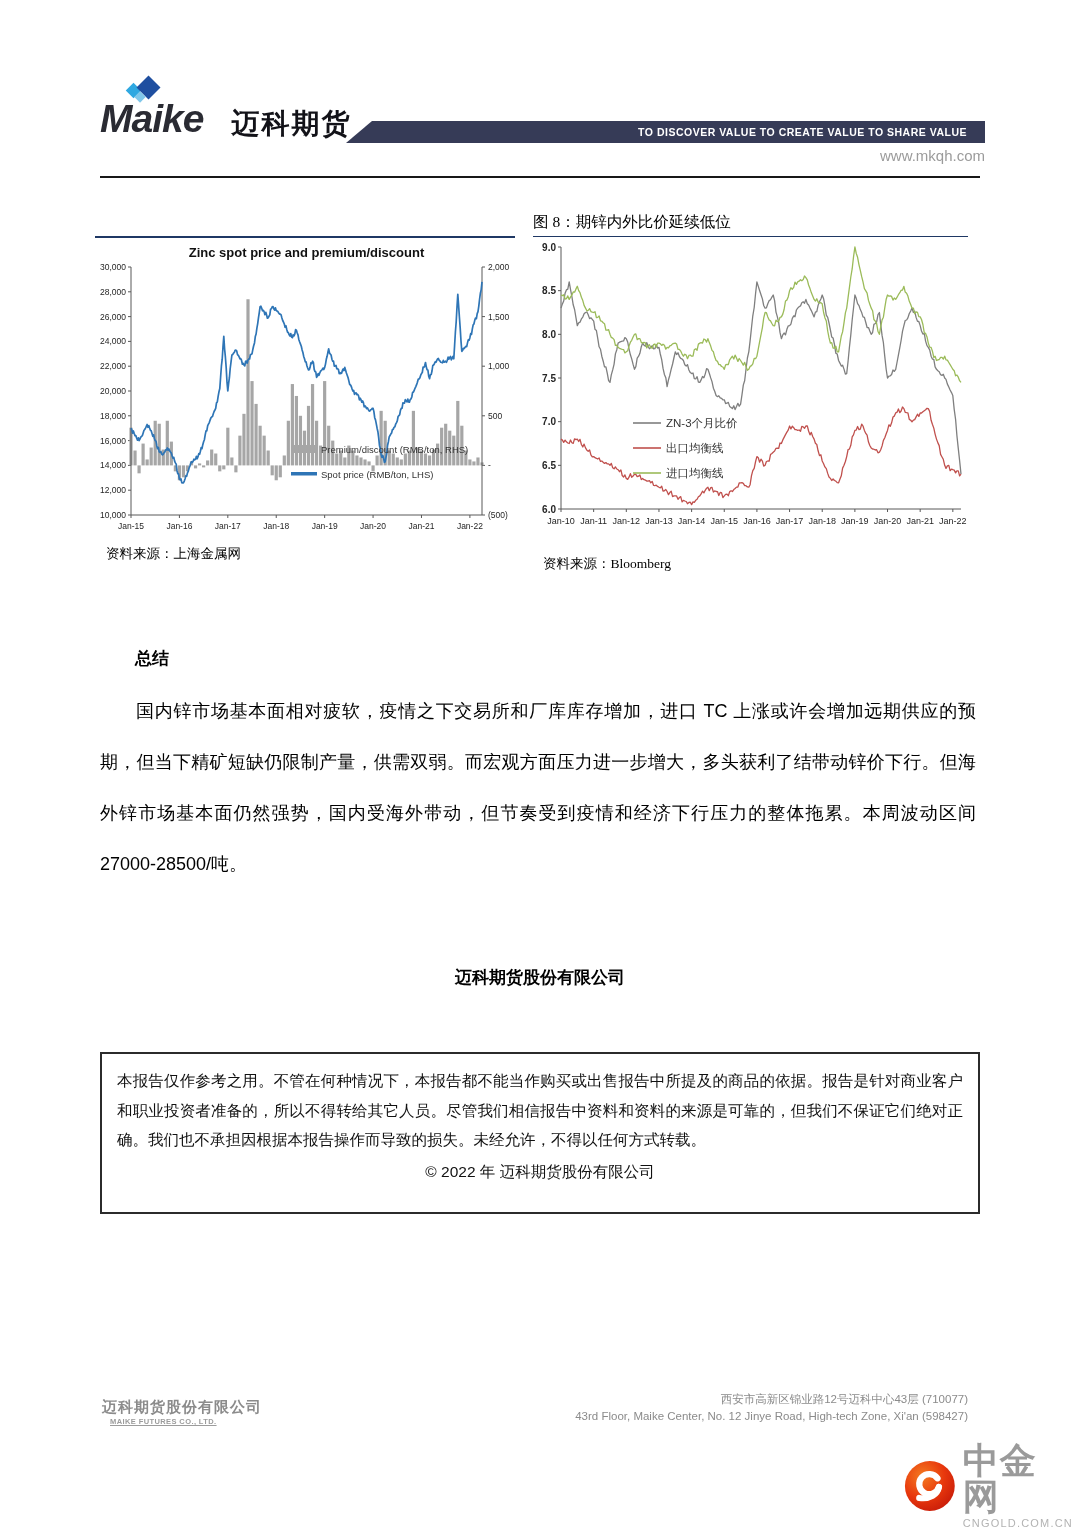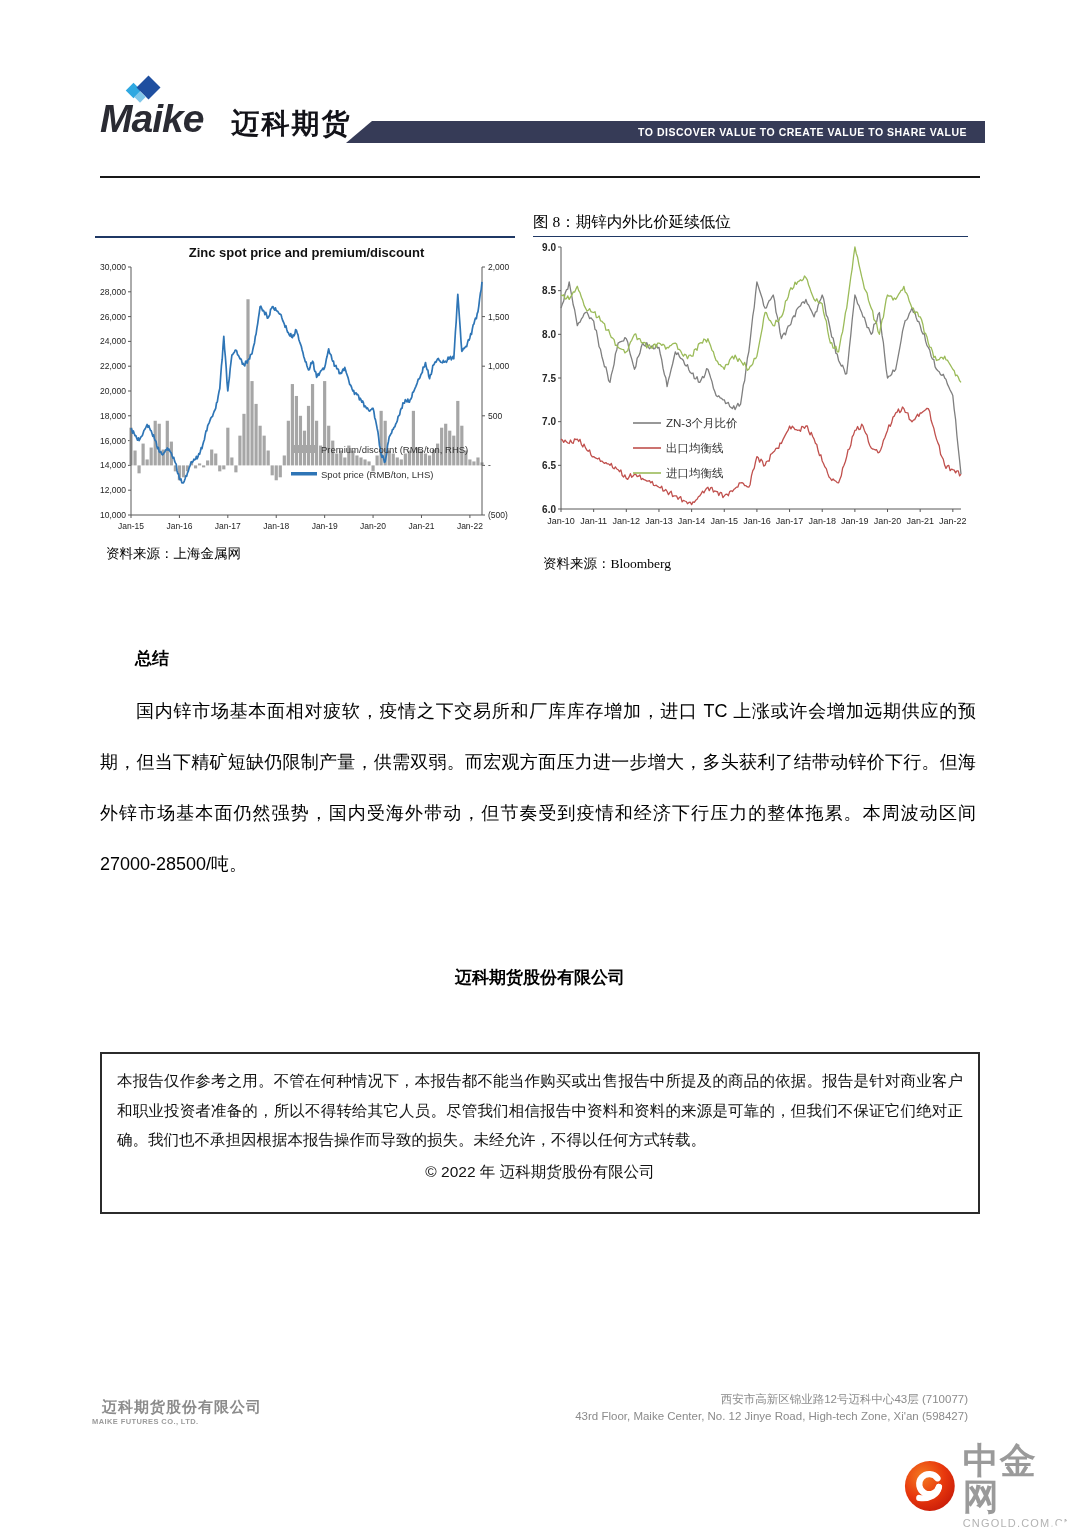--- a/index.html
+++ b/index.html
@@ -1,17 +1,17 @@
 <!DOCTYPE html>
 <html><head>
 <meta charset="utf-8">
 <style>
   html,body{margin:0;padding:0;background:#ffffff;}
   .page{position:relative;width:1080px;height:1527px;background:#fff;overflow:hidden;
-        font-family:"Liberation Sans",sans-serif;color:#1a1a1a;border-radius:32px;}
+        font-family:"Liberation Sans",sans-serif;color:#1a1a1a;}
   
   .logo{position:absolute;left:100px;top:99px;display:flex;align-items:flex-end;}
   .logo-word{font-size:39px;font-weight:800;font-style:italic;color:#2a2b33;letter-spacing:-1px;line-height:1;position:relative;}
   .logo-d1{position:absolute;left:28px;top:-14px;width:11px;height:11px;background:#2fa8e1;transform:rotate(45deg);}
   .logo-d2{position:absolute;left:40px;top:-20px;width:17px;height:17px;background:#1f4fa0;transform:rotate(45deg);}
   .logo-d3{position:absolute;left:36px;top:-6px;width:8px;height:8px;background:#7fc7ea;transform:rotate(45deg);}
   .logo-cn{font-size:28px;font-weight:700;color:#121218;margin-left:28px;letter-spacing:2px;line-height:1;
            font-family:"Liberation Sans",sans-serif;}
   .banner{position:absolute;left:346px;top:121px;width:639px;height:22px;background:#363b57;
           clip-path:polygon(26px 0,100% 0,100% 100%,0 100%);display:flex;align-items:center;justify-content:flex-end;}
@@ -37,21 +37,21 @@
   .summary-p{position:absolute;left:100px;top:686px;width:876px;font-size:18px;line-height:51px;
              text-align:justify;text-indent:36px;color:#000;}
   .company-center{position:absolute;left:0;top:966px;width:1080px;text-align:center;
                   font-size:17px;font-weight:700;color:#000;}
   
   .disclaimer{position:absolute;left:100px;top:1052px;width:846px;border:2px solid #2b2b2b;
               padding:12px 15px 26px 15px;font-size:15.5px;line-height:29.5px;color:#111;text-align:justify;}
   .disc-copy{text-align:center;margin-top:2px;}
   
   .f-co-cn{position:absolute;left:102px;top:1398px;font-size:15px;font-weight:700;color:#8b8b8b;letter-spacing:1px;}
-  .f-co-en{position:absolute;left:92px;top:1417px;font-size:7.5px;font-weight:700;color:#9c9c9c;letter-spacing:0.4px;}
+  .f-co-en{position:absolute;left:110px;top:1417px;font-size:7.5px;font-weight:700;color:#9c9c9c;letter-spacing:0.4px;text-decoration:underline;}
   .f-addr{position:absolute;left:400px;top:1391px;width:568px;text-align:right;color:#8b8b8b;
           font-size:11.5px;line-height:17px;}
   
   .cngold{position:absolute;left:903px;top:1443px;width:170px;}
   .cg-row{display:flex;align-items:center;}
   .cg-txt{margin-left:6px;}
   .cg-cn{font-size:36px;font-weight:700;color:#9a9a9a;letter-spacing:1px;line-height:1;}
   .cg-url{font-size:11px;color:#b3b3b3;letter-spacing:1.2px;margin-top:2px;}
 </style>
 </head>
@@ -64,20 +64,21 @@
       <span>Maike</span>
       <i class="logo-d1"></i>
       <i class="logo-d2"></i>
       <i class="logo-d3"></i>
     </div>
     <div class="logo-cn">迈科期货</div>
   </div>
   <div class="banner">
     <span>TO DISCOVER VALUE TO CREATE VALUE  TO SHARE VALUE</span>
   </div>
+  <div class="website">www.mkqh.com</div>
   <div class="hr"></div>
 
   <div class="fig-underline fu7"></div>
   <svg id="chart1" class="chart" width="420" height="300" viewBox="0 0 420 300">
       <text x="211.5" y="16" text-anchor="middle" font-family="&quot;Liberation Sans&quot;,sans-serif" font-size="13" font-weight="bold" fill="#111">Zinc spot price and premium/discount</text>
       <line x1="33" y1="274" x2="36" y2="274" stroke="#595959" stroke-width="1"></line>
       <text x="31" y="277" text-anchor="end" font-family="&quot;Liberation Sans&quot;,sans-serif" font-size="8.5" fill="#262626">10,000</text>
       <line x1="33" y1="249.20000000000002" x2="36" y2="249.20000000000002" stroke="#595959" stroke-width="1"></line>
       <text x="31" y="252.20000000000002" text-anchor="end" font-family="&quot;Liberation Sans&quot;,sans-serif" font-size="8.5" fill="#262626">12,000</text>
       <line x1="33" y1="224.4" x2="36" y2="224.4" stroke="#595959" stroke-width="1"></line>

